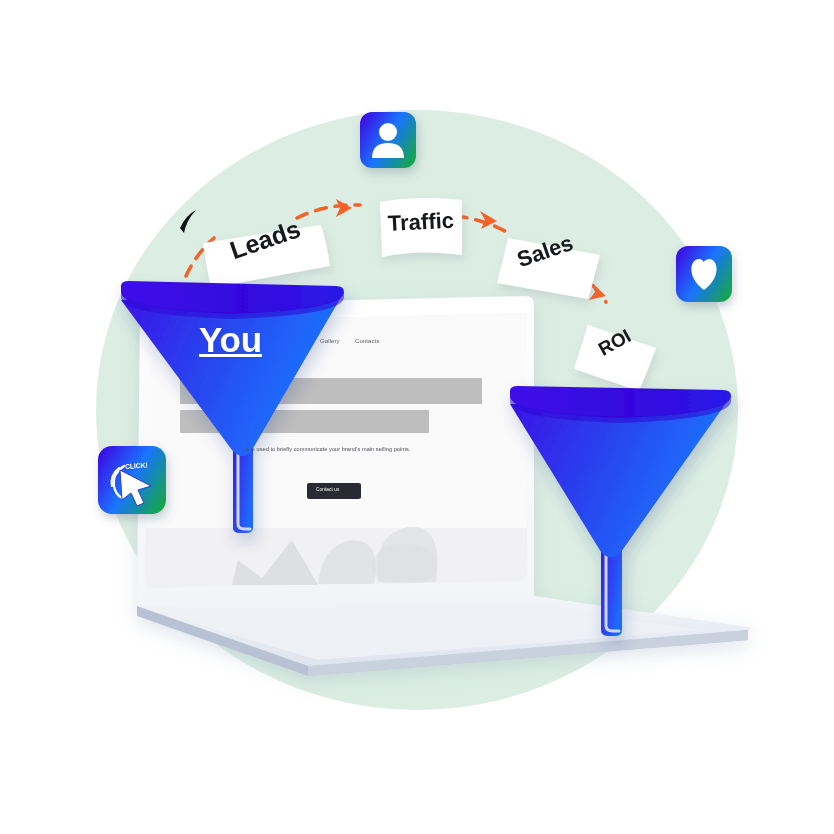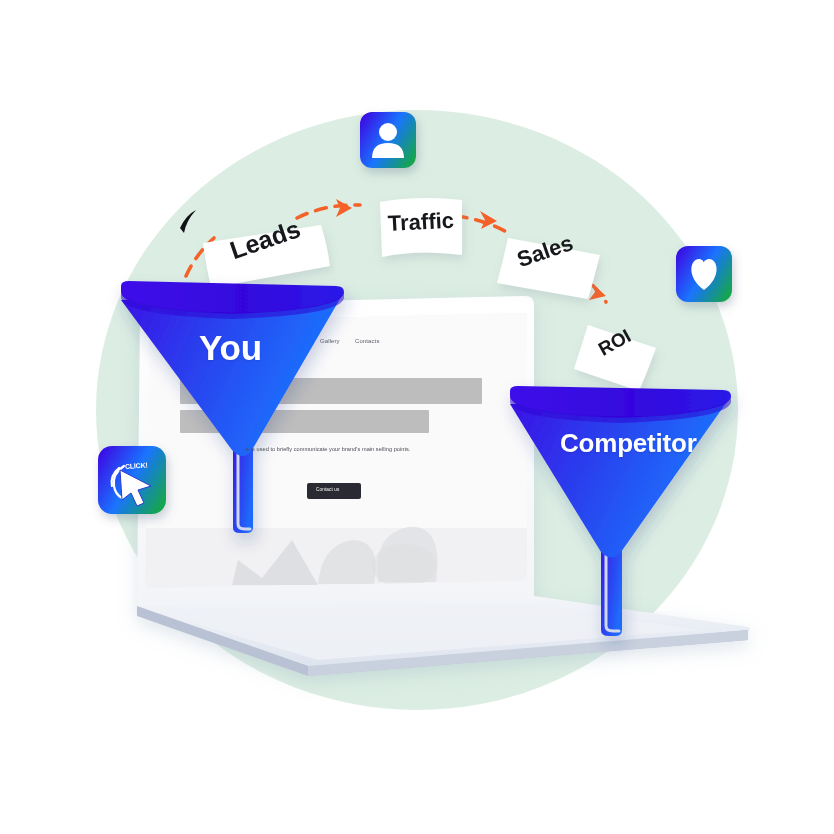--- a/index.html
+++ b/index.html
@@ -6,21 +6,21 @@
   body{width:834px;height:834px;overflow:hidden;
        font-family:"Liberation Sans", sans-serif;}
   #stage{position:relative;width:834px;height:834px;background:#fff;}
   #stage svg{position:absolute;left:0;top:0;}
 
   
   .lbl{position:absolute;white-space:nowrap;}
 
   .funnel-label{color:#ffffff;font-weight:bold;letter-spacing:-0.2px;
                 text-shadow:0 1px 2px rgba(0,0,0,.12);}
-  #you-label{left:199px;top:328px;font-size:35px;}
+  #you-label{left:199px;top:320px;font-size:35px;text-decoration:underline;}
   #competitor-label{left:560px;top:428px;font-size:26px;}
 
   .card-label{color:#17181c;font-weight:bold;}
   #leads-label{left:231px;top:237px;font-size:25px;
                transform:rotate(-19deg);transform-origin:left center;}
   #traffic-label{left:388px;top:211px;font-size:22px;
                transform:rotate(-3deg);transform-origin:left center;}
   #sales-label{left:518px;top:248px;font-size:22px;
                transform:rotate(-19deg);transform-origin:left center;}
   #roi-label{left:600px;top:340px;font-size:19px;
@@ -202,21 +202,20 @@
       <g fill="none" stroke="#ffffff" stroke-width="2.2" stroke-linejoin="round" stroke-linecap="round">
         <path d="M124,466 Q112,474 114,486 Q115,494 122,498"></path>
         <path d="M119,468 Q110,475 112,486"></path>
       </g>
       <path d="M120,470 L151,486 L138,490 L144,503 L137,506 L131,493 L122,500 Z" fill="#ffffff" stroke="#2a3bd0" stroke-width="1"></path>
     </g>
 
   </svg>
 
   <div class="lbl funnel-label" id="you-label">You</div>
-  <div class="lbl funnel-label" id="competitor-label">Competitor</div>
 
   <div class="lbl card-label" id="leads-label">Leads</div>
   <div class="lbl card-label" id="traffic-label">Traffic</div>
   <div class="lbl card-label" id="sales-label">Sales</div>
   <div class="lbl card-label" id="roi-label">ROI</div>
 
   <div class="nav-item" id="nav-gallery">Gallery</div>
   <div class="nav-item" id="nav-contacts">Contacts</div>
   <div id="screen-body">e is used to briefly communicate your brand's main selling points.</div>
   <div id="cta-text">Contact us</div>

